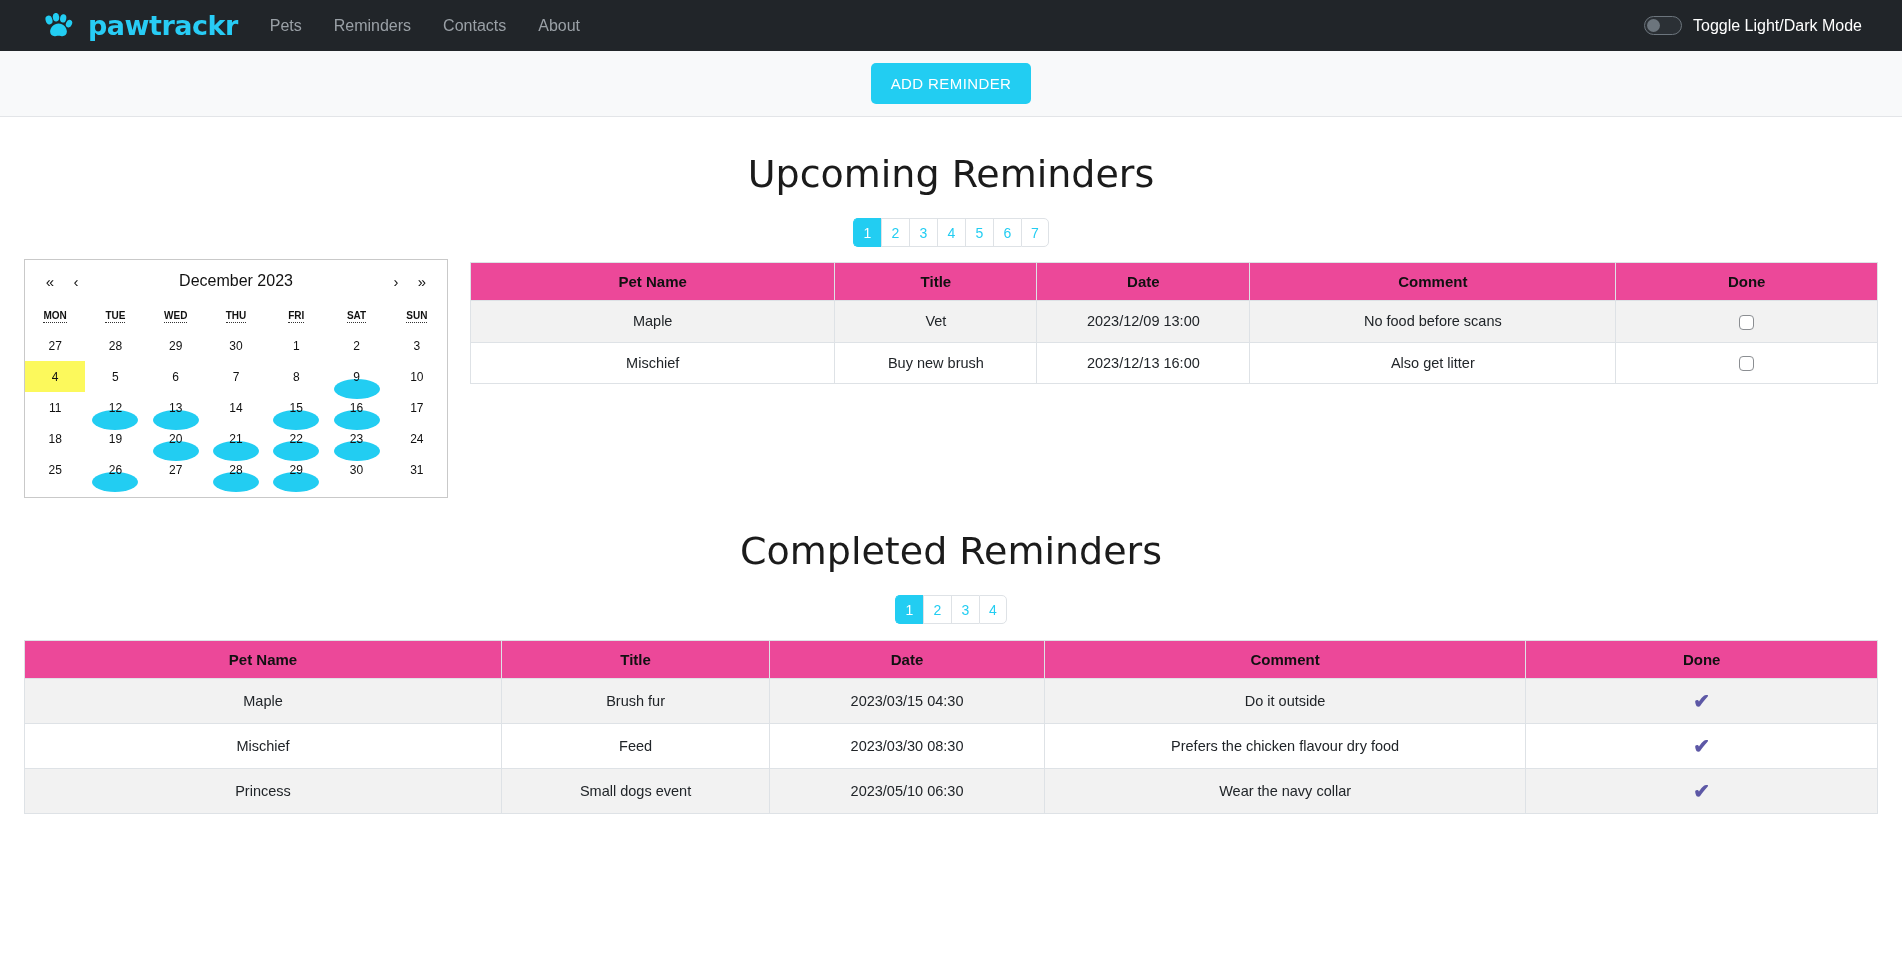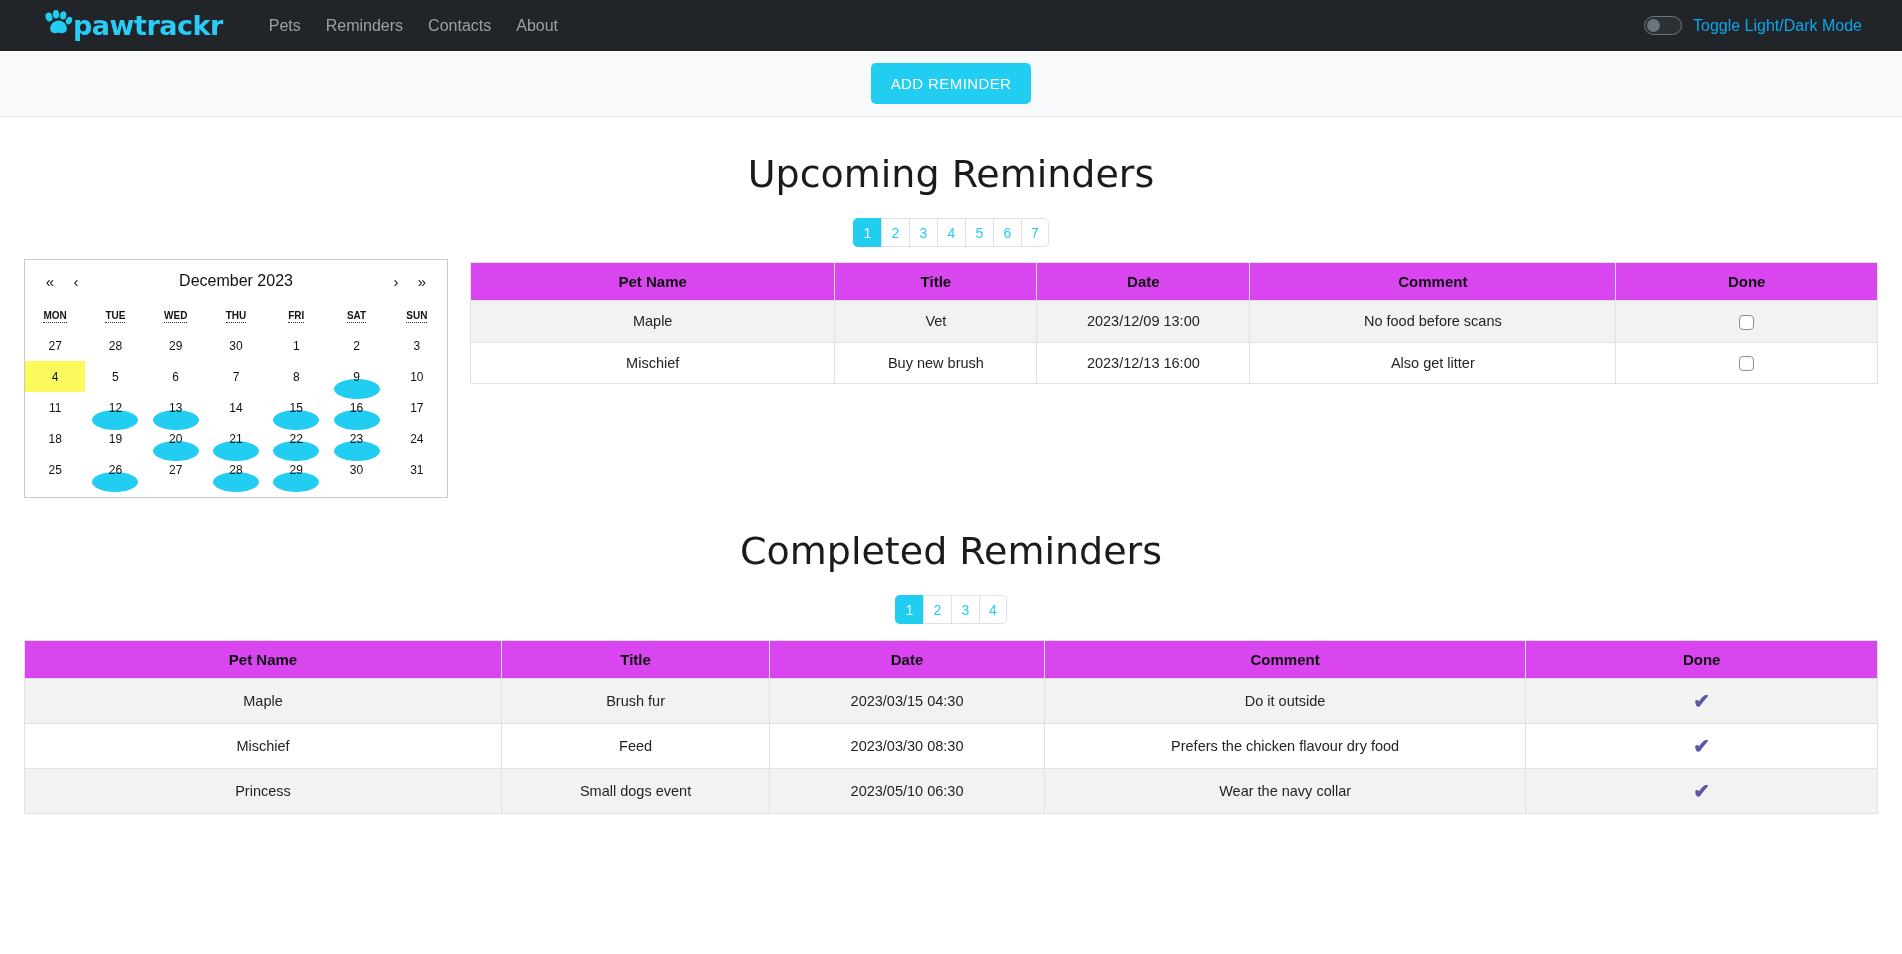--- a/index.html
+++ b/index.html
@@ -10,38 +10,38 @@
     background:#ffffff;
     color:#212529;
     overflow:hidden;
     position:relative;
   }
   
   .navbar{
     height:51px; background:#212529; display:flex; align-items:center;
     padding:0 0 0 43px; position:relative;
   }
-  .brand{ display:flex; gap:0; margin-right:30px; }
+  .brand{ display:flex; align-items:center; gap:15px; margin-right:30px; }
   .paw-icon{ width:30px; height:26px; position:relative; display:block; }
   .brand-name{
     color:#28ccf5; font-size:27px; font-weight:bold; letter-spacing:-0.5px;
     font-family:"DejaVu Sans", sans-serif;
   }
-  .nav-links{ display:flex; align-items:flex-start; gap:25px; margin-left:16px; }
+  .nav-links{ display:flex; align-items:flex-start; gap:32px; margin-left:2px; }
   .nav-link{ color:#9aa0a6; font-size:16px; text-decoration:none; cursor:pointer; }
   .nav-right{ position:absolute; right:40px; display:flex; align-items:center; gap:11px; }
   .switch{
     width:38px; height:19px; border-radius:12px; border:1px solid #6c757d;
     background:#2b3035; position:relative; cursor:pointer; flex:0 0 auto;
   }
   .switch .knob{
     position:absolute; left:2px; top:2px; width:13px; height:13px; border-radius:50%;
     background:#6c757d;
   }
-  .switch-label{ color:#0ea5e9; font-size:16px; }
+  .switch-label{ color:#ffffff; font-size:16px; }
 
   
   .actionbar{
     height:66px; background:#f8f9fa; border-bottom:1px solid #e3e5e8;
     display:flex; align-items:center; justify-content:center;
   }
   .btn-primary{
     background:#22cdf2; color:#fff; border:none; border-radius:5px;
     font-size:15px; font-weight:500; letter-spacing:.4px;
     padding:12px 20px; cursor:pointer; font-family:"Liberation Sans", sans-serif;
@@ -88,21 +88,21 @@
   .cal-cell.today{ background:#fcf95c; }
   .cal-cell .dot{
     position:absolute; bottom:-7px; left:50%; transform:translateX(-50%);
     width:46px; height:20px; border-radius:50%; background:#22cdf2;
   }
 
   
   table.data{ border-collapse:collapse; background:#fff; table-layout:fixed; }
   table.data th{
     font-size:15px; font-weight:bold; color:#111; text-align:center;
-    padding:10px 21px; border:1px solid #dee2e6; background:#d946ef;
+    padding:10px 21px; border:1px solid #dee2e6; background:#ec4899;
   }
   table.data td{
     font-size:14.5px; color:#212529; text-align:center; padding:12px 6px;
     border:1px solid #dee2e6;
   }
   table.data tbody tr:nth-child(odd){ background:#f2f2f2; }
   table.data tbody tr:nth-child(even){ background:#fff; }
   .cbox{
     display:inline-block; width:15px; height:15px; border:1px solid #8b8e92;
     border-radius:4px; background:#fff; cursor:pointer; vertical-align:middle;

